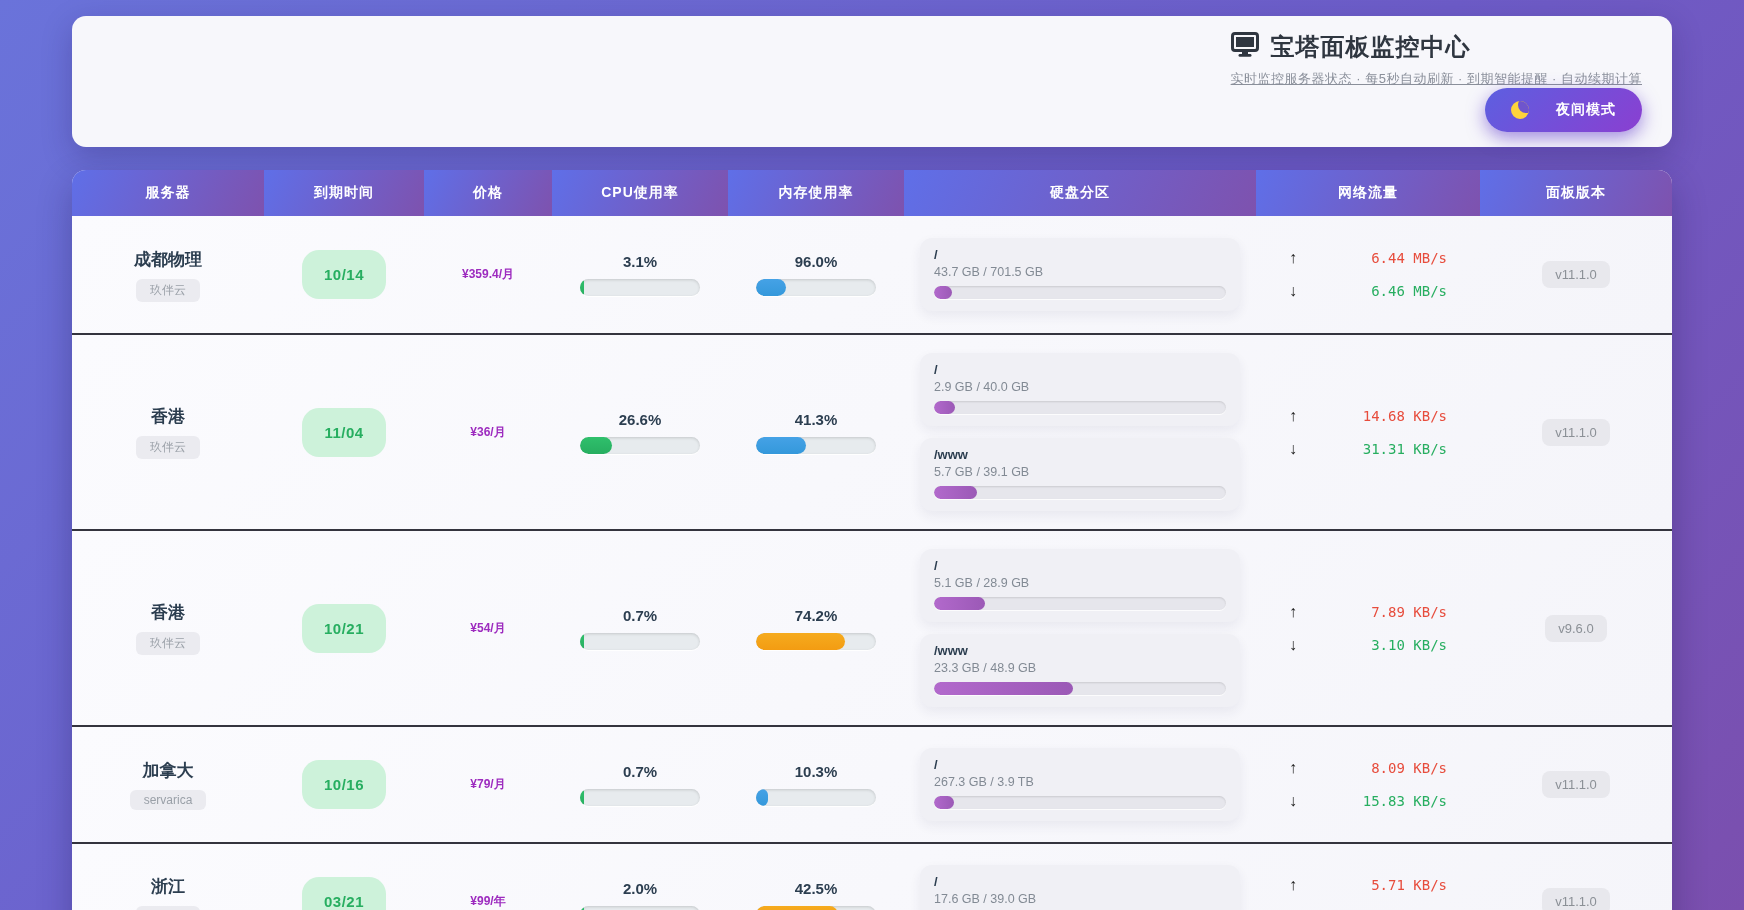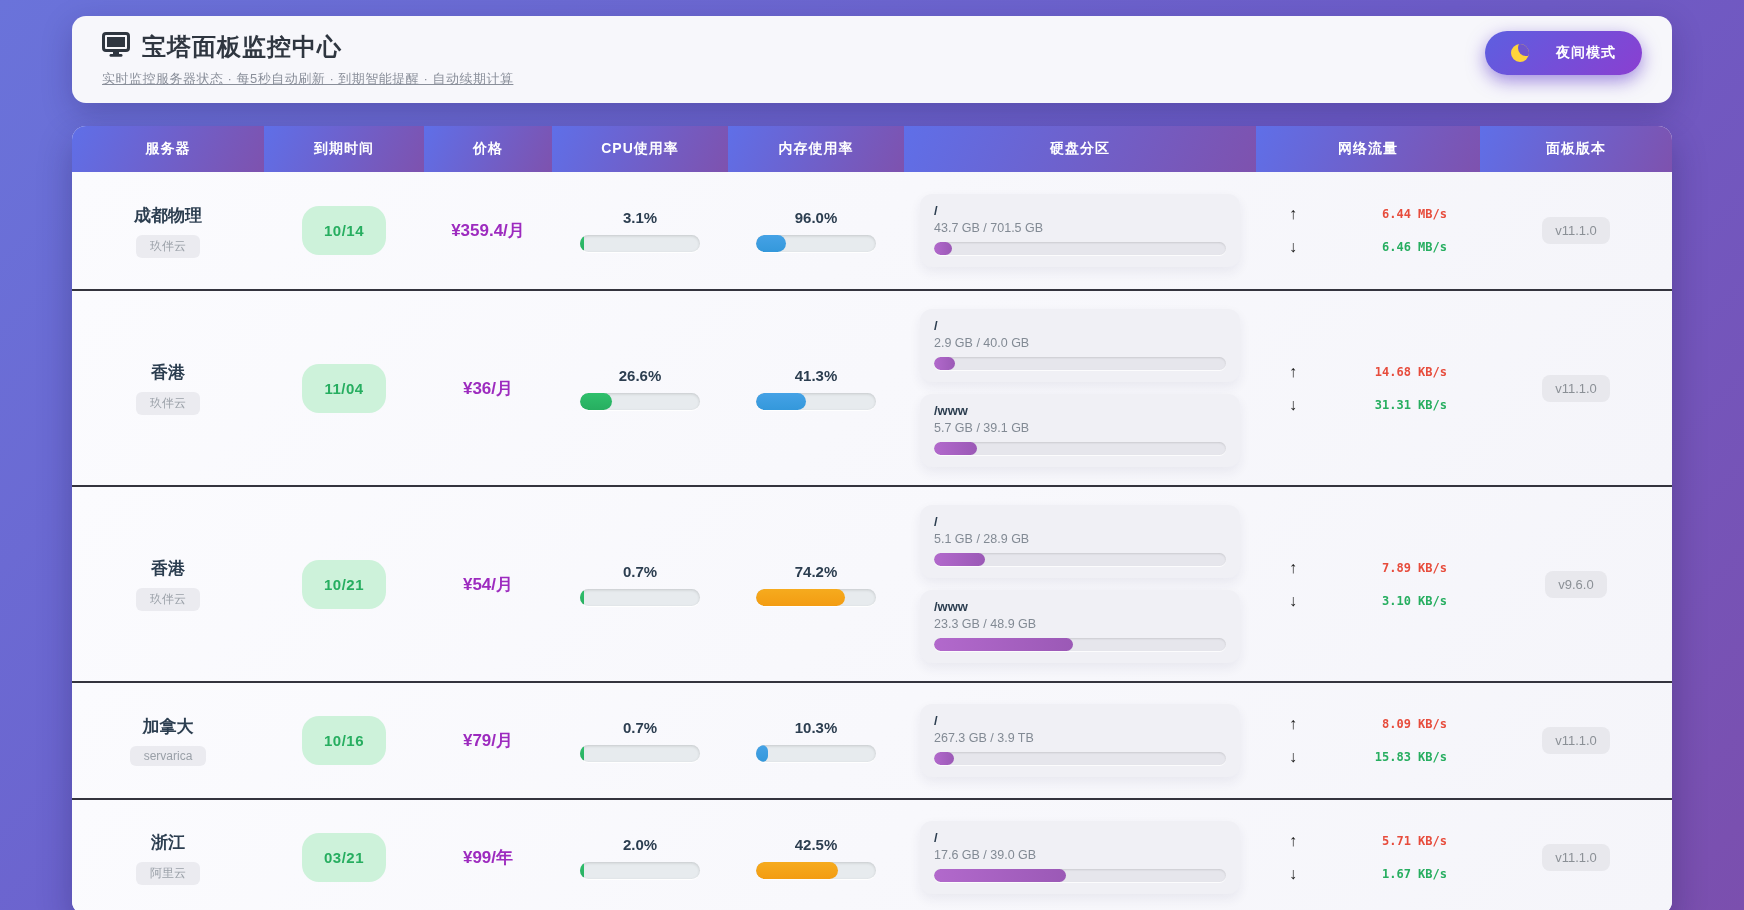--- a/index.html
+++ b/index.html
@@ -11,23 +11,24 @@
   }
   .shell { width: 1600px; margin: 0 auto; }
 
   
   .header-card {
     margin-top: 16px;
     background: #f7f7fb;
     border-radius: 14px;
     padding: 15px 30px;
     display: flex;
-    align-items: flex-start;
+    align-items: flex-end;
     justify-content: space-between;
     box-shadow: 0 10px 30px rgba(30, 20, 80, 0.25);
+    flex-direction: column;
   }
   .title-row { display: flex; align-items: center; gap: 12px; }
   .page-title { font-size: 24px; font-weight: bold; color: #2f3640; letter-spacing: 1px; }
   .page-subtitle { font-size: 13px; color: #8a8f9a; margin-top: 7px; letter-spacing: 0.5px; text-decoration: underline; }
   .night-btn {
     display: flex; align-items: center; gap: 27px;
     border: none; cursor: pointer;
     padding: 13px 26px;
     border-radius: 999px;
     background: linear-gradient(135deg, #5d5fe0 0%, #8a3fd1 100%);
@@ -74,21 +75,21 @@
   .server-name { font-size: 17px; font-weight: bold; color: #2c3e50; }
   .provider-tag {
     margin-top: 8px; font-size: 12px; color: #9aa0a8;
     background: #ebebf0; border-radius: 6px; padding: 3px 14px;
   }
   .expiry-pill {
     font-size: 15px; font-weight: bold; color: #27ae60;
     background: #cdf2da; border-radius: 17px; padding: 16px 22px;
     letter-spacing: 0.5px;
   }
-  .price-text { font-size: 17px; font-weight: bold; color: #9d2bbf; }
+  .price-text { font-size: 12px; font-weight: bold; color: #9d2bbf; }
 
   .pct-label { font-size: 15px; font-weight: bold; color: #2c3e50; margin-bottom: 9px; }
   .bar-track {
     width: 120px; height: 17px; border-radius: 9px;
     background: #e7ebee;
     box-shadow: inset 0 1px 3px rgba(0,0,0,0.15), 0 1px 0 rgba(255,255,255,0.9);
     overflow: hidden;
   }
   .bar-fill { height: 100%; border-radius: 9px; min-width: 4px; }
   .bar-fill.green  { background: linear-gradient(180deg, #2fc06c, #27ae60); }
@@ -110,21 +111,21 @@
     overflow: hidden;
   }
   .disk-fill {
     height: 100%; border-radius: 7px; min-width: 12px;
     background: linear-gradient(90deg, #b269cc, #9b59b6);
   }
 
   .net-cell { display: flex; flex-direction: column; gap: 15px; }
   .net-line { display: flex; align-items: center; width: 158px; justify-content: space-between; }
   .net-arrow { font-size: 16px; font-weight: bold; color: #1c1c1c; }
-  .net-val { font-family: "DejaVu Sans Mono", "Liberation Mono", monospace; font-size: 12px; font-weight: bold; }
+  .net-val { font-family: "DejaVu Sans Mono", "Liberation Mono", monospace; font-size: 14px; font-weight: normal; }
   .net-val.up { color: #e74c3c; }
   .net-val.down { color: #27ae60; }
 
   .version-pill {
     font-size: 13px; color: #8b9096;
     background: #e8e8ed; border-radius: 8px; padding: 6px 13px;
   }
 </style>
 </head>
 <body>

